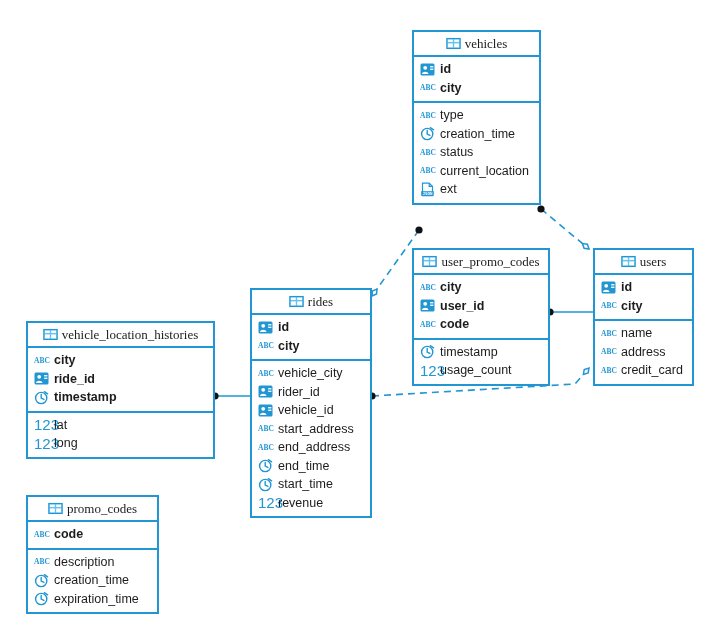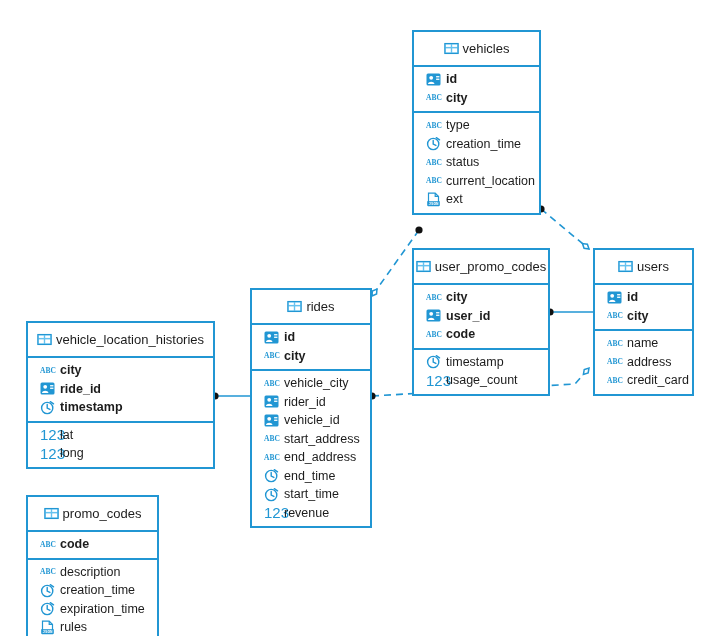--- a/index.html
+++ b/index.html
@@ -32,37 +32,38 @@
 
   .entity {
     position: absolute;
     background: #ffffff;
     border: 2px solid #2196d3;
     box-sizing: border-box;
     z-index: 2;
   }
 
   .entity-header {
-    height: 35px;
+    height: 25px;
     border-bottom: 2px solid #2196d3;
     display: flex;
     align-items: center;
     justify-content: center;
     gap: 4px;
     box-sizing: border-box;
+    font-family: Liberation Serif, serif;
   }
   .entity-title {
     font-size: 13px;
     color: #1c1c1c;
     line-height: 1;
     white-space: nowrap;
   }
 
   .field-group {
-    padding: 3px 0 4px 6px;
+    padding: 3px 0 4px 0;
     box-sizing: border-box;
   }
   .field-group.keys {
     border-bottom: 2px solid #2196d3;
   }
 
   .field {
     display: flex;
     align-items: center;
     gap: 5px;
@@ -485,26 +486,15 @@
         <div class="field">
           <span class="icon">
             <svg width="15" height="15" viewBox="0 0 15 15">
               <circle cx="7.2" cy="8" r="5.6" fill="none" stroke="#2196d3" stroke-width="1.4"></circle>
               <path d="M7.2 4.4 L7.2 8 L9.9 9.4" fill="none" stroke="#2196d3" stroke-width="1.4" stroke-linecap="round"></path>
               <path d="M10.3 1.6 L13.6 3.9" fill="none" stroke="#2196d3" stroke-width="1.3" stroke-linecap="round"></path>
             </svg>
           </span>
           <span class="field-label">expiration_time</span>
         </div>
-        <div class="field">
-          <span class="icon">
-            <svg width="15" height="15" viewBox="0 0 15 15">
-              <path d="M2.5 1.2 L9.2 1.2 L12.5 4.4 L12.5 13.6 L2.5 13.6 Z" fill="#ffffff" stroke="#2196d3" stroke-width="1.2"></path>
-              <path d="M9.2 1.2 L9.2 4.4 L12.5 4.4" fill="none" stroke="#2196d3" stroke-width="1.2"></path>
-              <rect x="1.2" y="9.2" width="12.6" height="4.6" fill="#2196d3"></rect>
-              <text x="7.5" y="12.9" font-size="4.1" fill="#ffffff" text-anchor="middle" font-family="DejaVu Sans Mono, monospace" font-weight="bold">JSON</text>
-            </svg>
-          </span>
-          <span class="field-label">rules</span>
-        </div>
       </div>
     </div>
   </div>
 
 </body></html>

